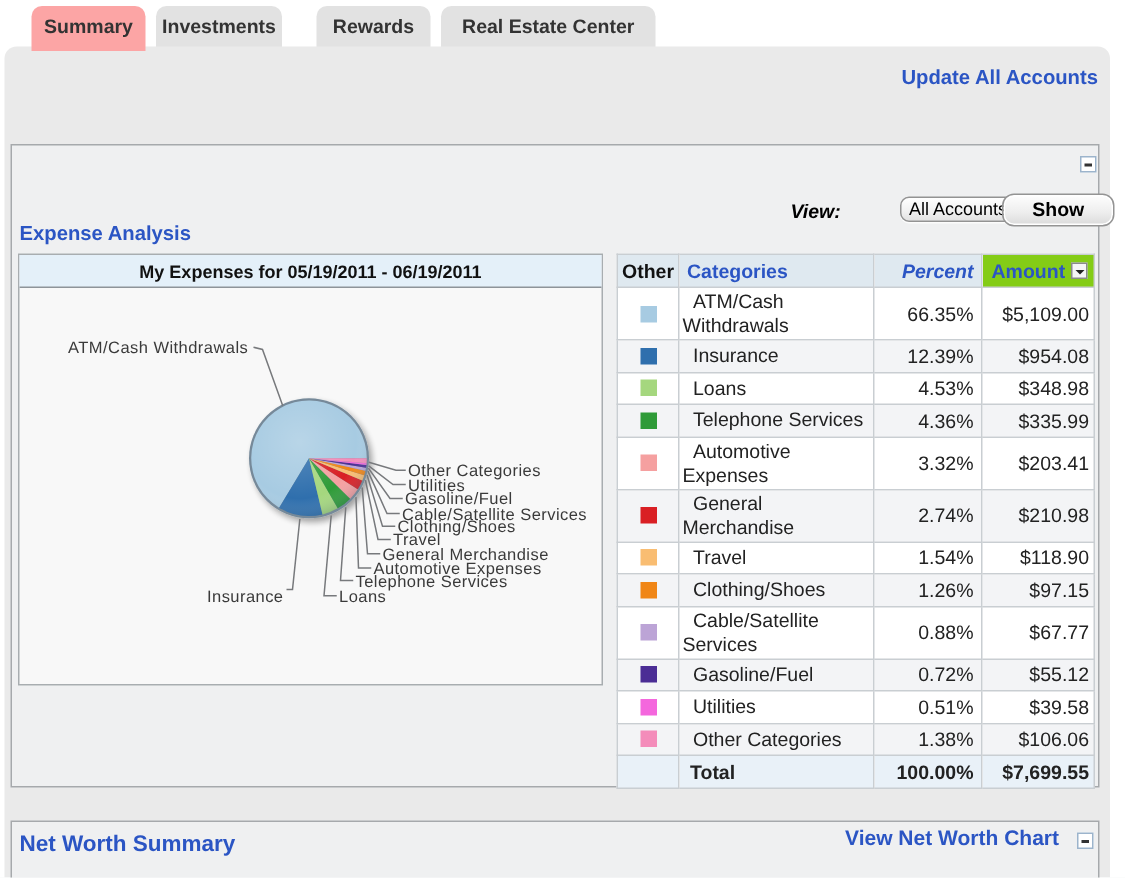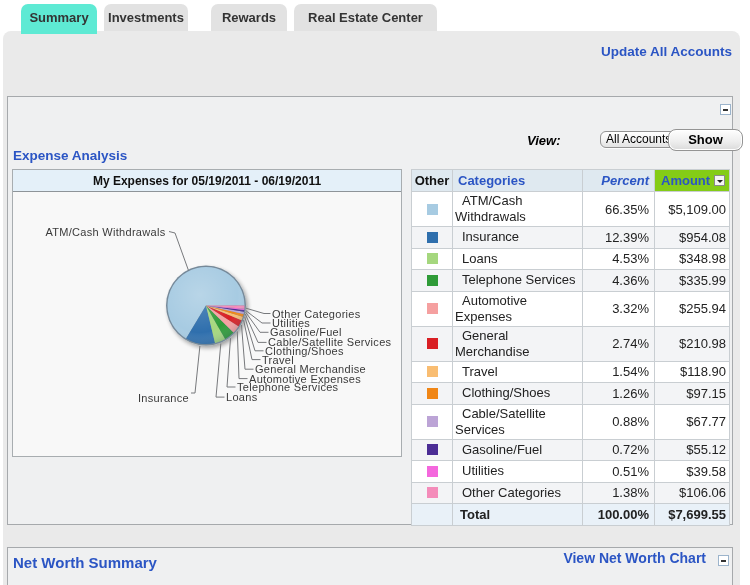--- a/index.html
+++ b/index.html
@@ -2,21 +2,21 @@
 <html><head>
 <meta charset="utf-8">
 <style>
 * { margin:0; padding:0; box-sizing:border-box; }
 html,body { width:750px; height:585px; background:#fff; overflow:hidden;
   font-family:"Liberation Sans", sans-serif; position:relative; }
 .abs { position:absolute; }
 .tab { position:absolute; top:4px; height:28px; background:#e2e2e2;
   border-radius:7px 7px 0 0; text-align:center; font-size:13px; font-weight:bold;
   color:#333; line-height:28px; }
-.tab.active { background:#5eead4; height:30px; z-index:2; }
+.tab.active { background:#fca5a5; height:30px; z-index:2; }
 #content { position:absolute; left:3px; top:31px; width:737px; height:554px;
   background:#eaeaea; border-radius:8px 8px 0 0; }
 .blink { color:#2b55c4; font-weight:bold; font-size:13px; }
 .panel { position:absolute; background:#eff0f1; border:1px solid #a6a9ac; }
 .minusbox { position:absolute; width:11px; height:11px; background:#fff;
   border:1px solid #9cb4cc; text-align:center; }
 .minusbox:after { content:""; display:block; width:5px; height:2px;
   background:#333; margin:3.5px auto 0; }
 #chartbox { position:absolute; left:12px; top:169px; width:390px; height:288px;
   border:1px solid #a8adb0; background:#f8f8f8; }
@@ -188,21 +188,21 @@
         <td class="cat">Telephone Services</td>
         <td class="pct">4.36%</td>
         <td class="amt">$335.99</td>
       </tr>
   <tr style="height:35px;">
         <td>
           <span class="sw" style="background:#f5a0a0"></span>
         </td>
         <td class="cat">Automotive Expenses</td>
         <td class="pct">3.32%</td>
-        <td class="amt">$255.94</td>
+        <td class="amt">$203.41</td>
       </tr>
   <tr class="alt" style="height:35px;">
         <td>
           <span class="sw" style="background:#d91f24"></span>
         </td>
         <td class="cat">General Merchandise</td>
         <td class="pct">2.74%</td>
         <td class="amt">$210.98</td>
       </tr>
   <tr style="height:21.5px;">

